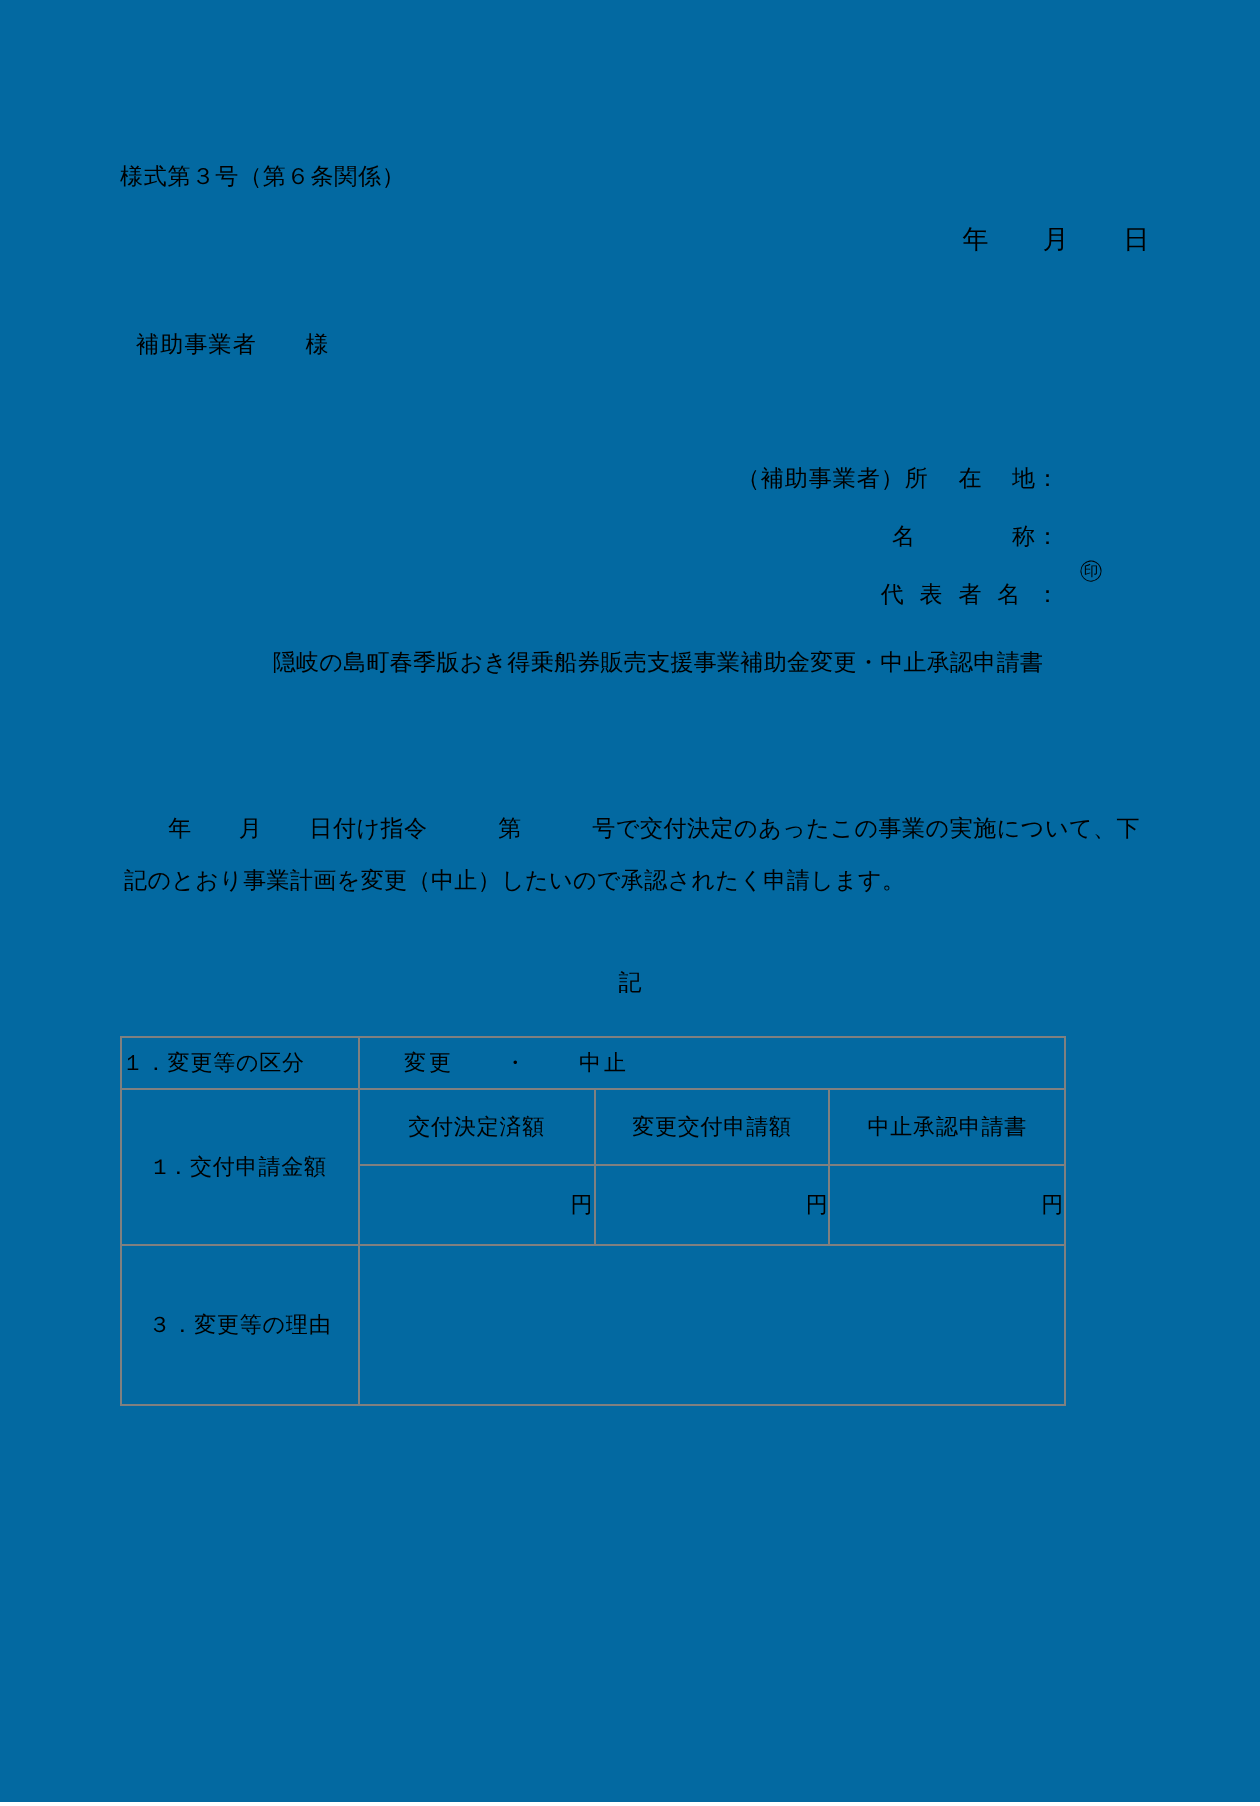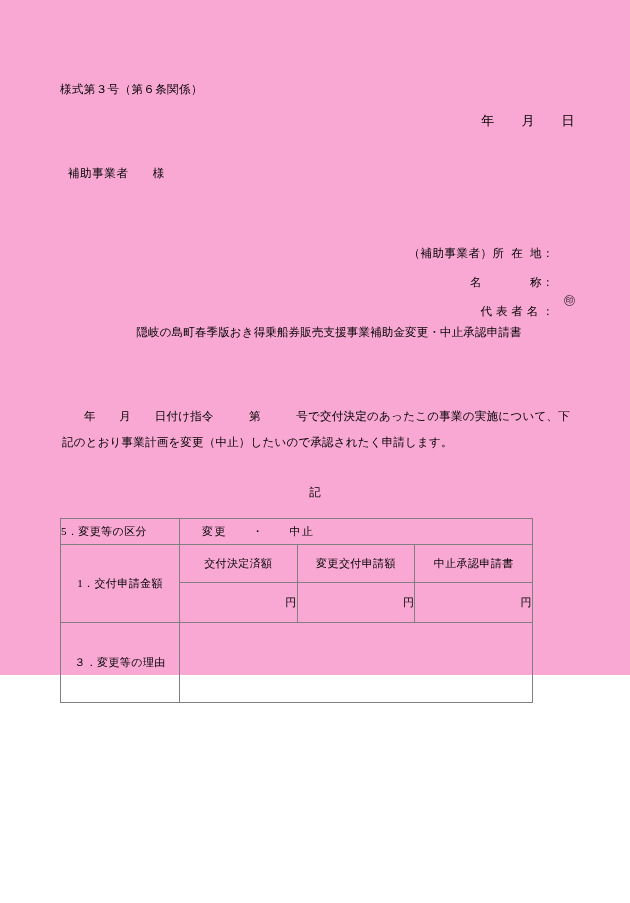--- a/index.html
+++ b/index.html
@@ -13,22 +13,23 @@
     position: relative;
     font-family: "Liberation Serif", "DejaVu Serif", serif;
     color: #000000;
     font-size: 11px;
     overflow: hidden;
   }
   .page {
     position: absolute;
     left: 0; top: 0;
     width: 630px;
-    height: 675px;
-    background: #f9a8d4;
+    height: 901px;
+    background: #0369a1;
+    font-family: Liberation Mono, monospace;
   }
 
   
   .txt { position: absolute; white-space: pre; line-height: 1.0; }
 
   .form-no {
     left: 60px; top: 84px;
     font-size: 11.5px;
     letter-spacing: 0.4px;
   }
@@ -40,25 +41,24 @@
     letter-spacing: 0.4px;
   }
   .addressee {
     left: 68px; top: 168px;
     font-size: 11.5px;
     letter-spacing: 0.6px;
   }
 
   .applicant-block {
     position: absolute;
-    left: 0; top: 234px;
+    left: 0; top: 219px;
     width: 530px;
     font-size: 11.5px;
     letter-spacing: 0.5px;
-    padding-left: 24px;
   }
   .applicant-row {
     position: relative;
     height: 29px;
     white-space: pre;
     text-align: right;
   }
   .applicant-row .label { display: inline-block; }
   .seal-mark {
     position: absolute;
@@ -149,21 +149,21 @@
 
   <div class="txt doc-title">隠岐の島町春季版おき得乗船券販売支援事業補助金変更・中止承認申請書</div>
 
   <div class="body-para"><span class="indent"></span><span>年　　月　　日付け指令　　　第　　　号で交付決定のあったこの事業の実施について、下記のとおり事業計画を変更（中止）したいので承認されたく申請します。</span></div>
 
   <div class="txt ki-mark">記</div>
 
   <table class="form-table">
     <tbody>
         <tr class="r1">
-      <td class="cell-label">5．変更等の区分</td>
+      <td class="cell-label">１．変更等の区分</td>
       <td colspan="3" class="kubun-value">変更　　・　　中止</td>
     </tr>
     <tr class="r2head">
       <td class="cell-label" rowspan="2">1．交付申請金額</td>
       <td class="col-amt">交付決定済額</td>
       <td class="col-amt">変更交付申請額</td>
       <td class="col-amt">中止承認申請書</td>
     </tr>
     <tr class="r2val">
       <td>円</td>

